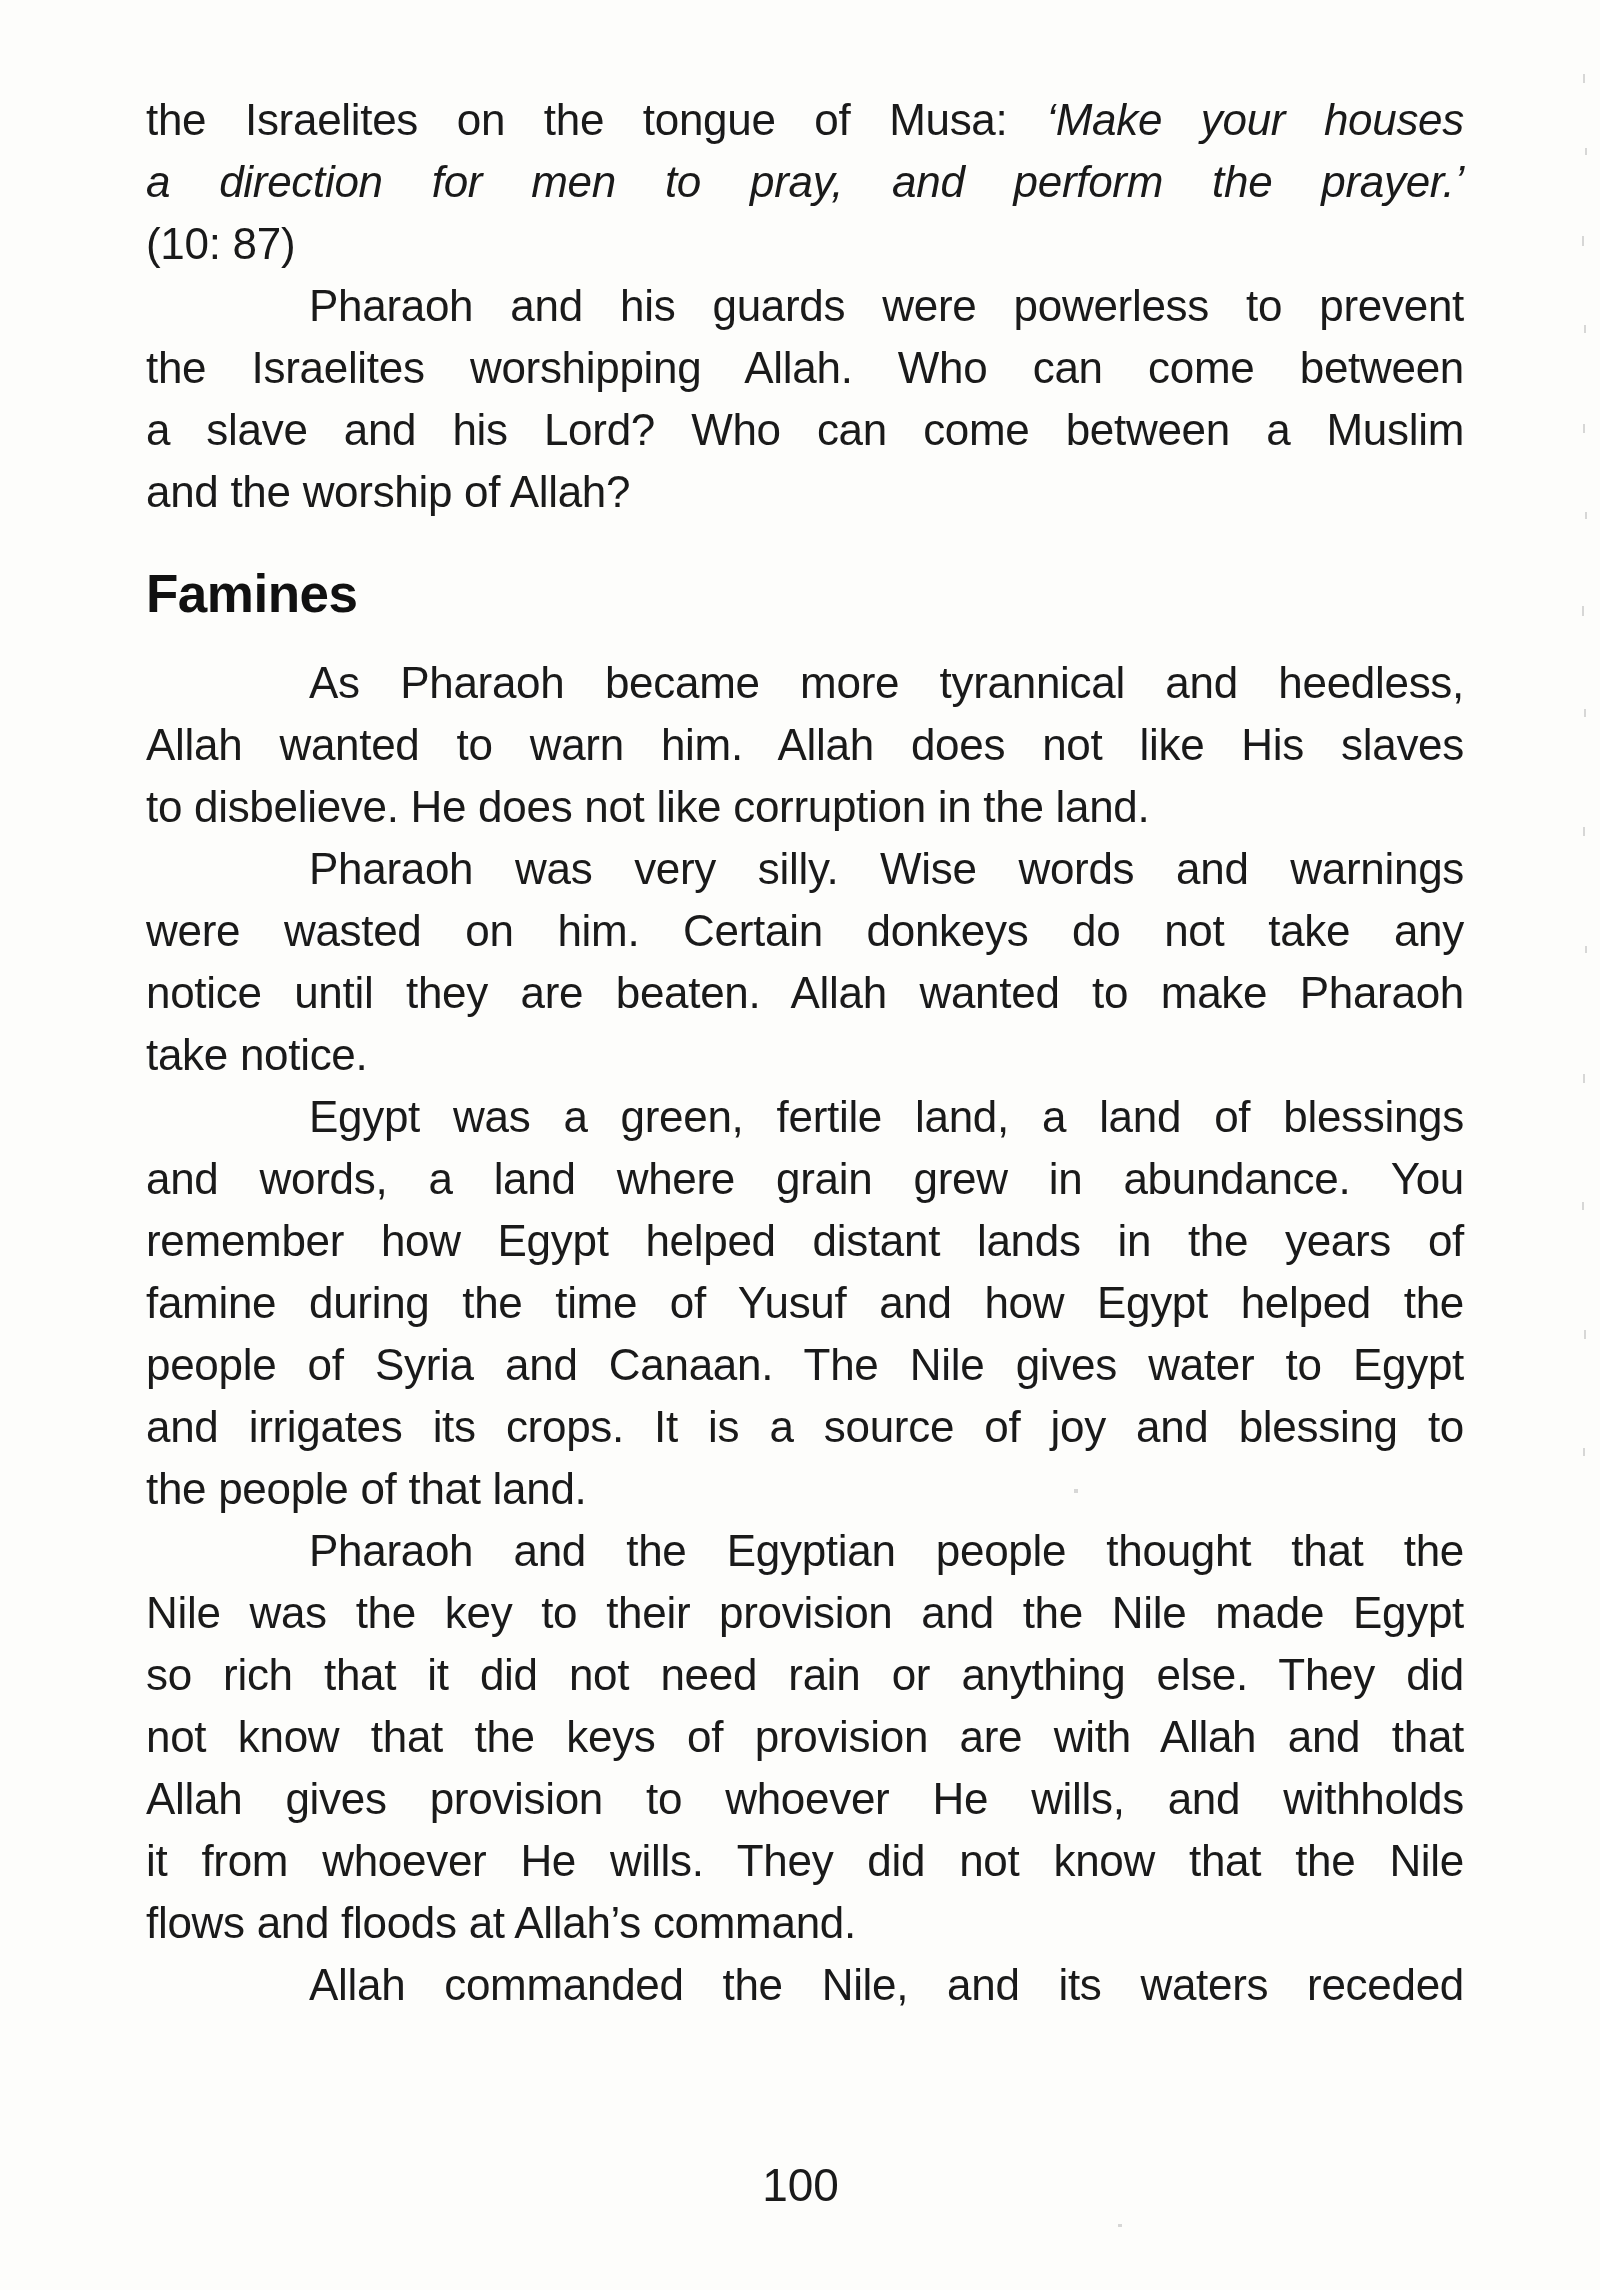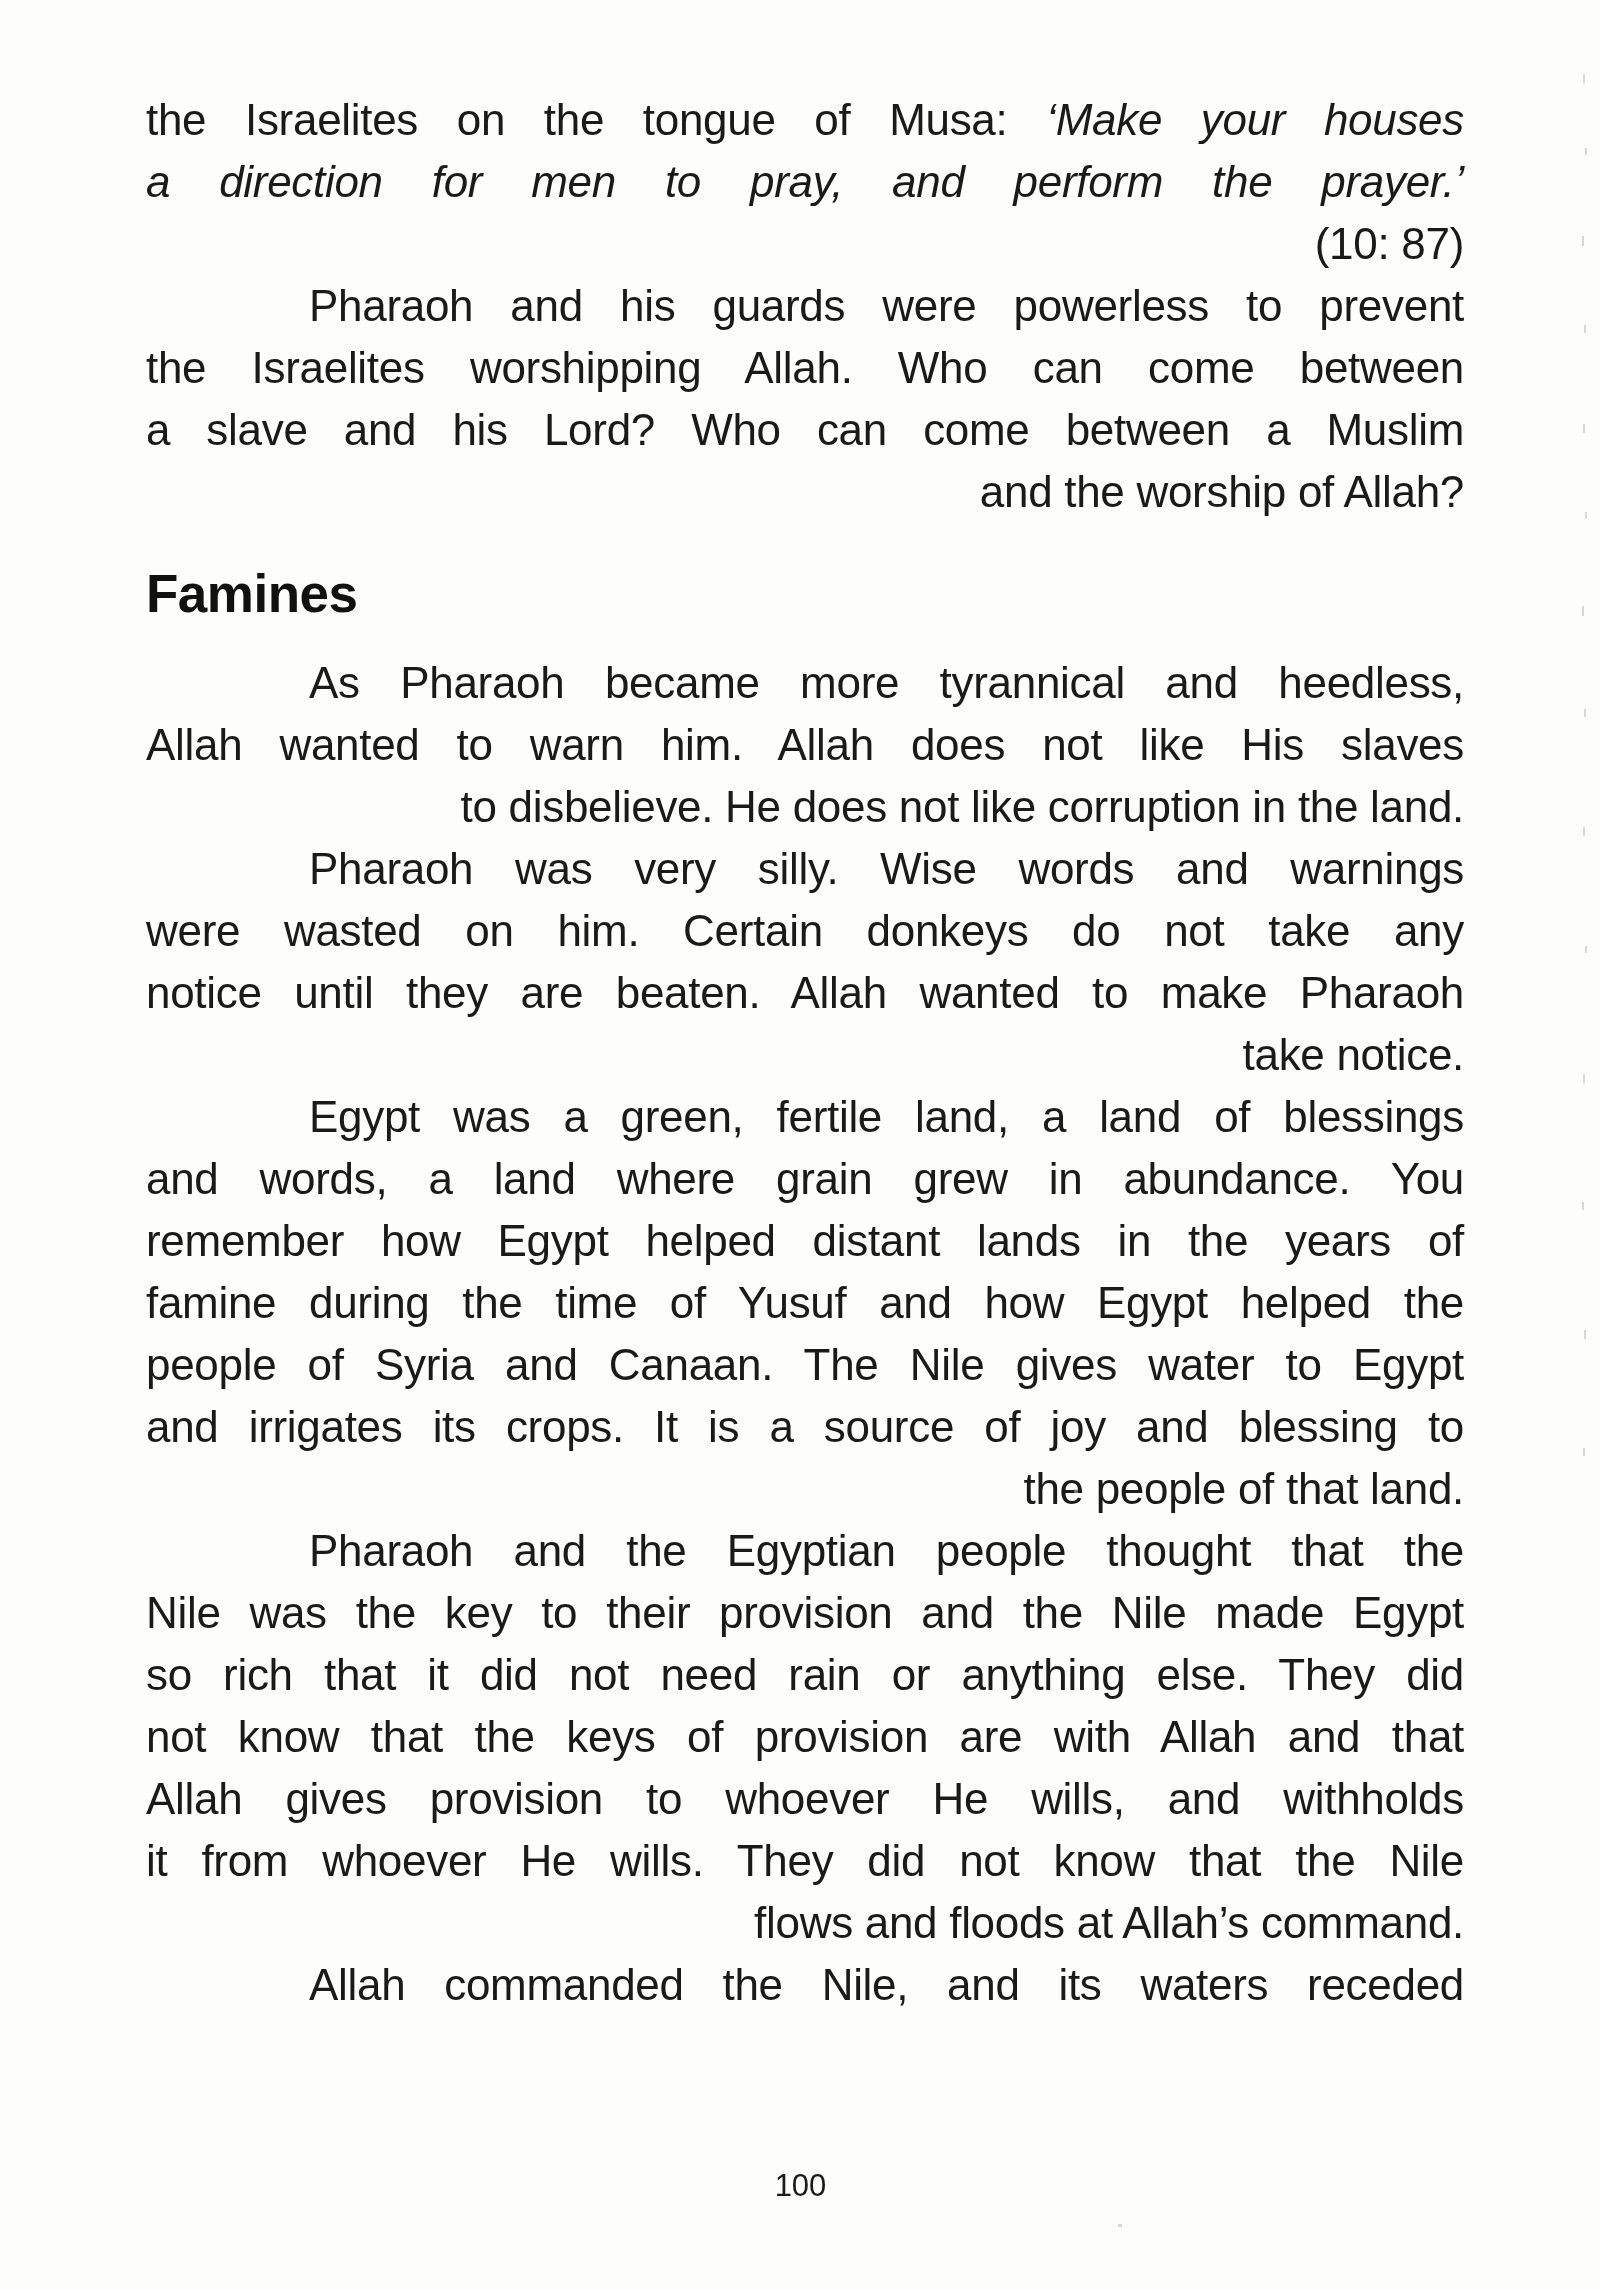--- a/index.html
+++ b/index.html
@@ -19,21 +19,21 @@
     position: absolute;
     left: 146px;
     top: 89px;
     width: 1318px;
   }
   .line {
     font-size: 44px;
     line-height: 62px;
     color: #1a1a1a;
     letter-spacing: -0.3px;
-    text-align: right;
+    text-align: left;
     white-space: normal;
   }
   .j {
     text-align: justify;
     text-align-last: justify;
   }
   .ind {
     text-indent: 163px;
   }
   .it {
@@ -47,21 +47,21 @@
     letter-spacing: -0.5px;
     margin-top: 40px;
     margin-bottom: 26.6px;
   }
   .page-number {
     position: absolute;
     top: 2161px;
     left: 0;
     width: 1601px;
     text-align: center;
-    font-size: 31px;
+    font-size: 46px;
     line-height: 49px;
     color: #1a1a1a;
   }
   .speck {
     position: absolute;
     background: #b8b8b8;
     opacity: 0.55;
   }
 </style>
 </head>

